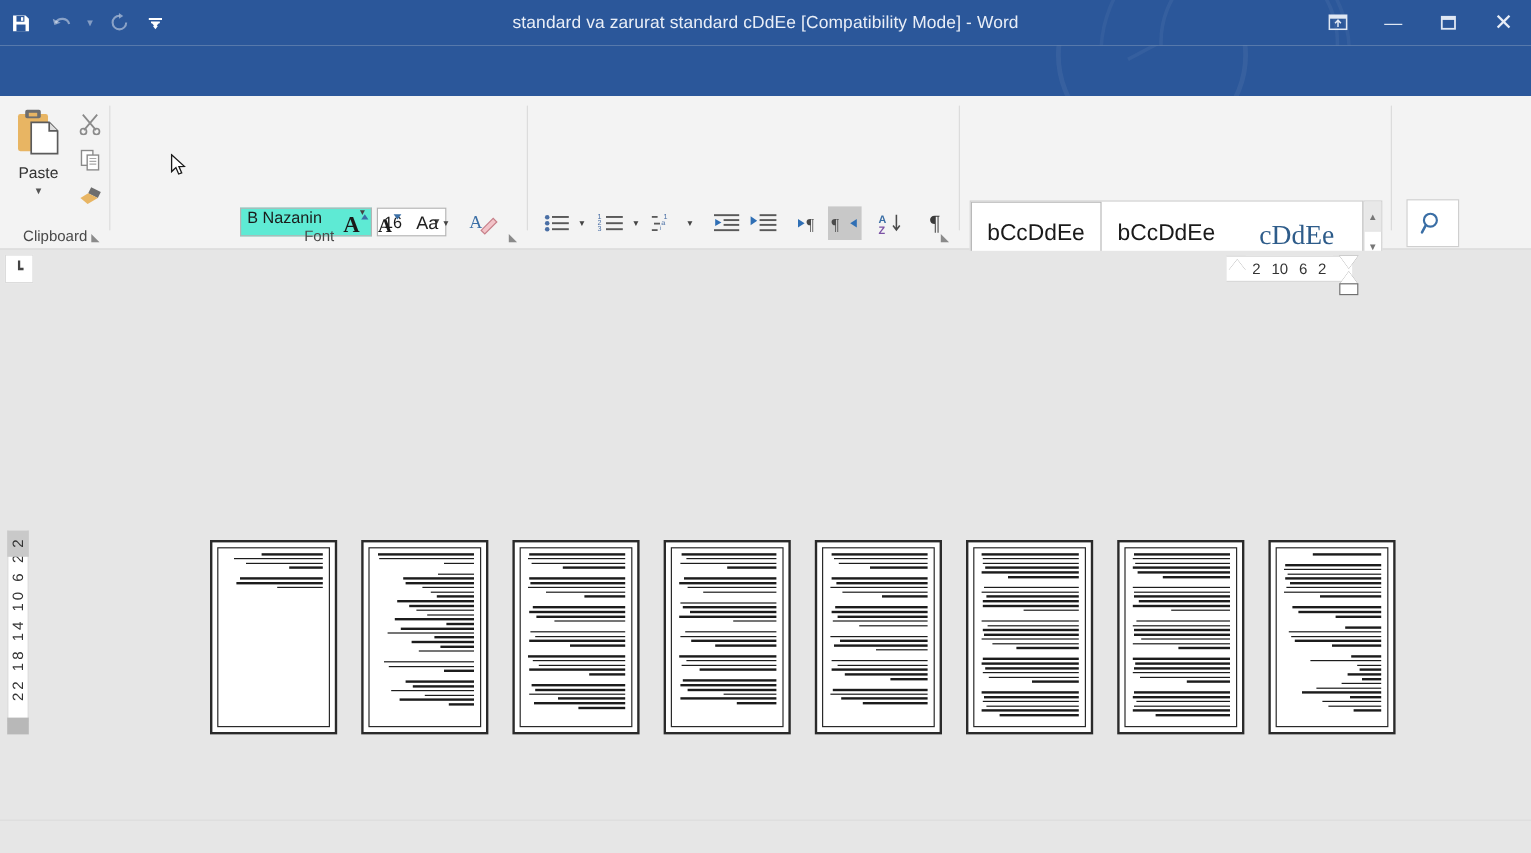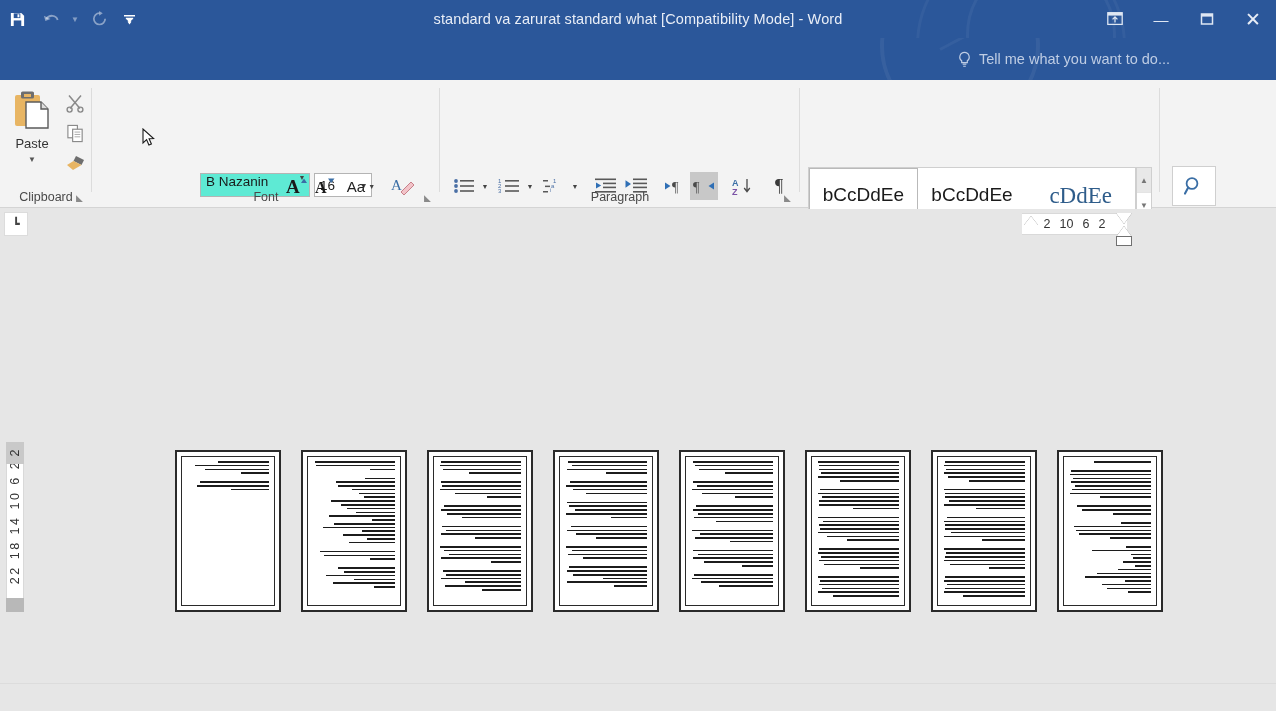--- a/index.html
+++ b/index.html
@@ -235,21 +235,21 @@
         </svg>
       </div>
       <div class="qat-more">
         <svg width="13" height="11" viewBox="0 0 14 12">
           <path d="M1 2 H13 M3 5 H11 M5.5 8 L7 10 L8.5 8" stroke="#ffffff" stroke-width="1.6" fill="none"></path>
           <path d="M3.2 5 L7 9.6 L10.8 5 Z" fill="#ffffff"></path>
         </svg>
       </div>
     </div>
 
-    <div class="title-text">standard va zarurat standard what [Compatibility Mode] - Word</div>
+    <div class="title-text">standard va zarurat standard cDdEe [Compatibility Mode] - Word</div>
 
     <div class="win-ctrls">
       <div class="ribbon-opt">
         <svg width="18" height="18" viewBox="0 0 20 20">
           <rect x="2" y="3" width="16" height="13" stroke="#dfe7f3" stroke-width="1.4" fill="none"></rect>
           <rect x="2" y="3" width="16" height="3.2" fill="#dfe7f3"></rect>
           <path d="M10 14 L10 8 M7.3 10.4 L10 7.6 L12.7 10.4" stroke="#dfe7f3" stroke-width="1.4" fill="none"></path>
         </svg>
       </div>
       <div class="win-btn">—</div>
@@ -261,29 +261,20 @@
       </div>
       <div class="win-btn close">✕</div>
     </div>
   </div>
 
   <div class="tabstrip">
     <div class="tab-deco"></div>
     <div class="tab-deco-l"></div>
 
 
-    <div class="tellme">
-      <span>
-        <svg width="15" height="17" viewBox="0 0 16 18">
-          <path d="M8 1.4 A5 5 0 0 0 5 10.4 L5 12.4 H11 L11 10.4 A5 5 0 0 0 8 1.4 Z" stroke="#bfcde4" stroke-width="1.3" fill="none"></path>
-          <path d="M6 14 H10 M6.6 16.2 H9.4" stroke="#bfcde4" stroke-width="1.3" fill="none"></path>
-        </svg>
-      </span>
-      <span>Tell me what you want to do...</span>
-    </div>
 
   </div>
 
   <div class="ribbon">
 
     <div class="grp" style="left:0; width:92px;">
       <div class="paste-btn">
         <span class="paste-icon">
           <svg width="40" height="42" viewBox="0 0 40 42">
             <rect x="3" y="5" width="25" height="31" rx="2" fill="#e8b563"></rect>
@@ -602,21 +593,20 @@
           <svg width="24" height="19" viewBox="0 0 24 19">
             <rect x="2" y="2" width="19" height="15" fill="none" stroke="#8e8e8e" stroke-width="1.2" stroke-dasharray="2.2 1.8"></rect>
             <path d="M11.5 2 V17 M2 9.5 H21" stroke="#8e8e8e" stroke-width="1" stroke-dasharray="2.2 1.8"></path>
           </svg>
         </span>
       </div>
       <div class="tool" style="left:289px; top:136px; width:14px;">
         <span class="caret-s">▼</span>
       </div>
 
-      <div class="grp-label">Paragraph</div>
       <div class="dialog-launcher" style="left:344px;">◣</div>
       <div class="grp-divider" style="left:359px;"></div>
     </div>
 
     <div class="grp" style="left:800px; width:360px;">
       <div class="grp-label">Styles</div>
       <div class="dialog-launcher" style="left:345px;">◣</div>
       <div class="grp-divider" style="left:359px;"></div>
     </div>
 

